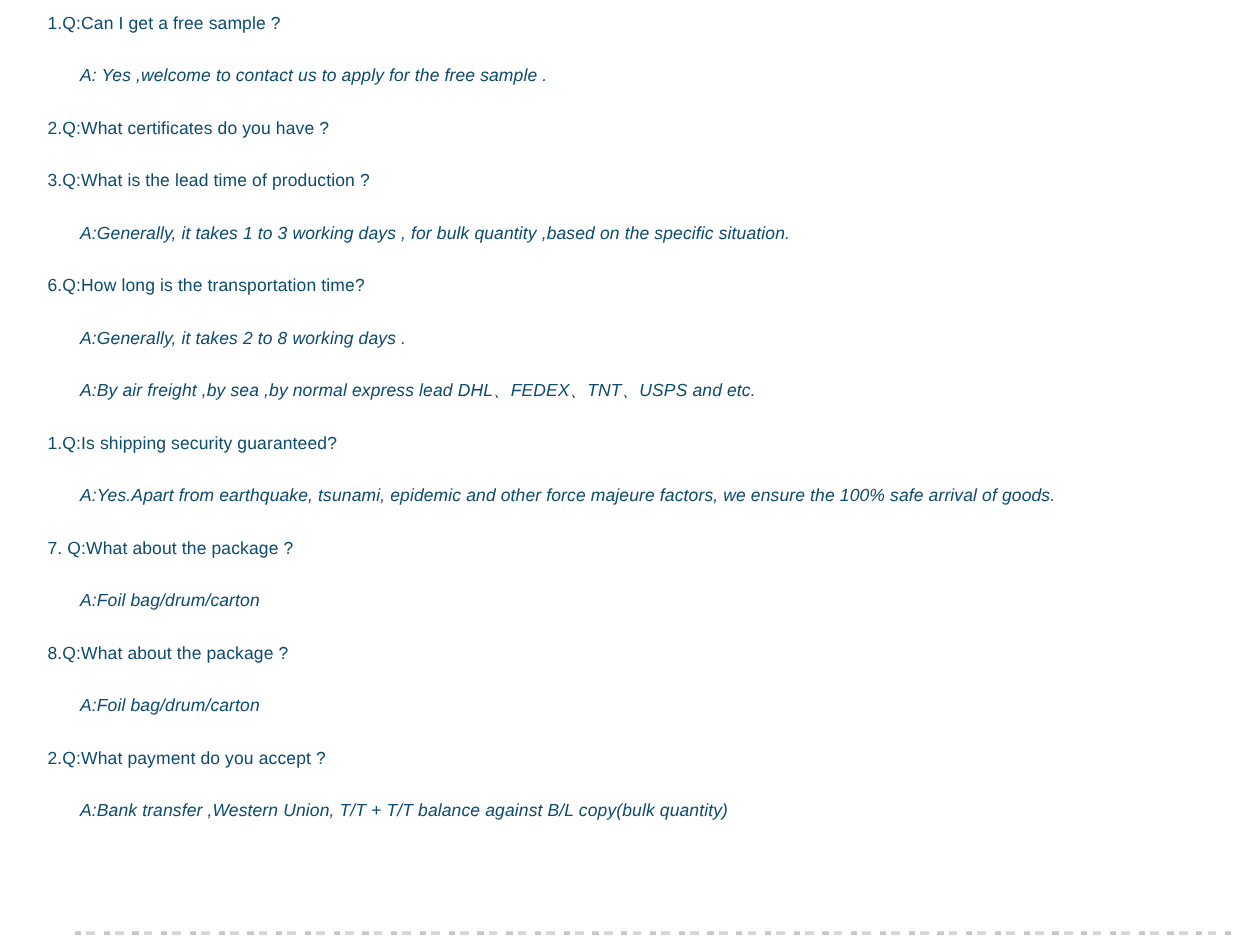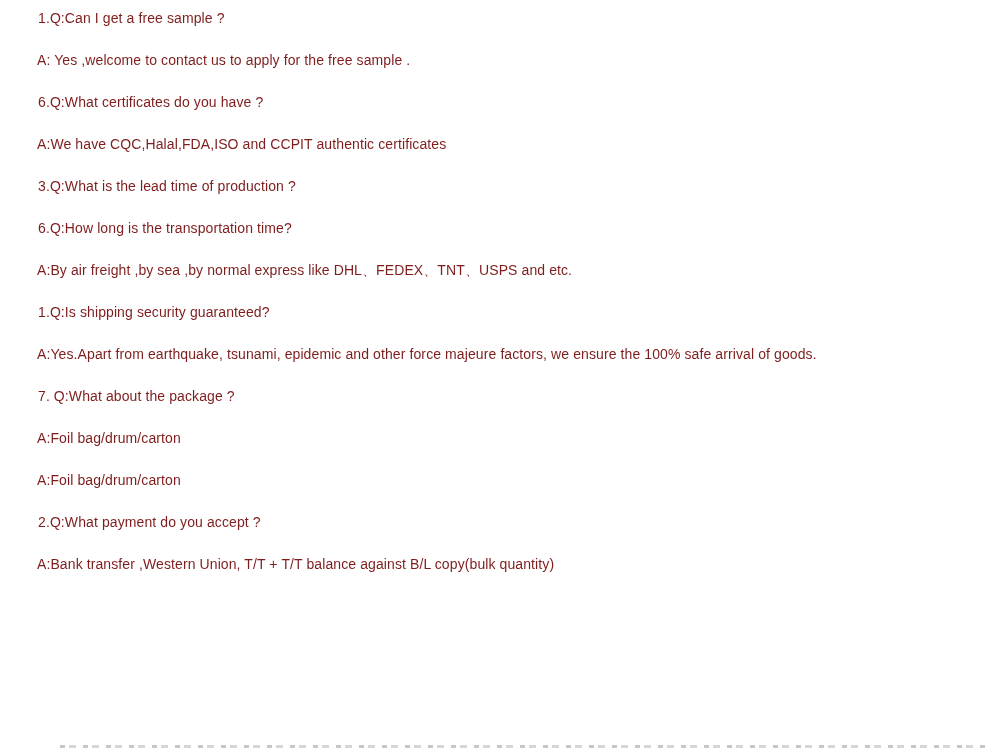--- a/index.html
+++ b/index.html
@@ -8,37 +8,37 @@
     background: #ffffff;
   }
   .page {
     position: relative;
     width: 1000px;
     height: 750px;
     background: #ffffff;
     overflow: hidden;
     font-family: "Liberation Sans", "DejaVu Sans", sans-serif;
     font-size: 14px;
-    color: #7f1d1d;
+    color: #0c4a6e;
   }
   .faq-list {
     position: absolute;
     top: -3px;
     left: 0;
     right: 0;
   }
   .faq-list p {
     margin: 0;
     height: 42px;
     line-height: 42px;
     white-space: nowrap;
     letter-spacing: 0.1px;
   }
   .faq-question { padding-left: 38px; }
-  .faq-answer   { padding-left: 37px; }
+  .faq-answer   { padding-left: 64px; font-style: italic; }
   
   .cutoff-strip {
     position: absolute;
     left: 60px;
     top: 745px;
     width: 926px;
     height: 3px;
     opacity: 0.55;
     background: repeating-linear-gradient(
       90deg,
@@ -50,35 +50,37 @@
   }
 </style>
 </head>
 <body>
 
 <div class="page">
   <div class="faq-list">
     <p class="faq-question">1.Q:Can I get a free sample ?</p>
     <p class="faq-answer">A: Yes ,welcome to contact us to apply for the free sample .</p>
 
-    <p class="faq-question">6.Q:What certificates do you have ?</p>
-    <p class="faq-answer">A:We have CQC,Halal,FDA,ISO and CCPIT authentic certificates</p>
+    <p class="faq-question">2.Q:What certificates do you have ?</p>
 
     <p class="faq-question">3.Q:What is the lead time of production ?</p>
+    <p class="faq-answer">A:Generally, it takes 1 to 3 working days , for bulk quantity ,based on the specific situation.</p>
 
     <p class="faq-question">6.Q:How long is the transportation time?</p>
+    <p class="faq-answer">A:Generally, it takes 2 to 8 working days .</p>
 
-    <p class="faq-answer">A:By air freight ,by sea ,by normal express like DHL、FEDEX、TNT、USPS and etc.</p>
+    <p class="faq-answer">A:By air freight ,by sea ,by normal express lead DHL、FEDEX、TNT、USPS and etc.</p>
 
     <p class="faq-question">1.Q:Is shipping security guaranteed?</p>
     <p class="faq-answer">A:Yes.Apart from earthquake, tsunami, epidemic and other force majeure factors, we ensure the 100% safe arrival of goods.</p>
 
     <p class="faq-question">7. Q:What about the package ?</p>
     <p class="faq-answer">A:Foil bag/drum/carton</p>
 
+    <p class="faq-question">8.Q:What about the package ?</p>
     <p class="faq-answer">A:Foil bag/drum/carton</p>
 
     <p class="faq-question">2.Q:What payment do you accept ?</p>
     <p class="faq-answer">A:Bank transfer ,Western Union, T/T + T/T balance against B/L copy(bulk quantity)</p>
   </div>
 
   <div class="cutoff-strip"></div>
 </div>
 
 </body></html>

